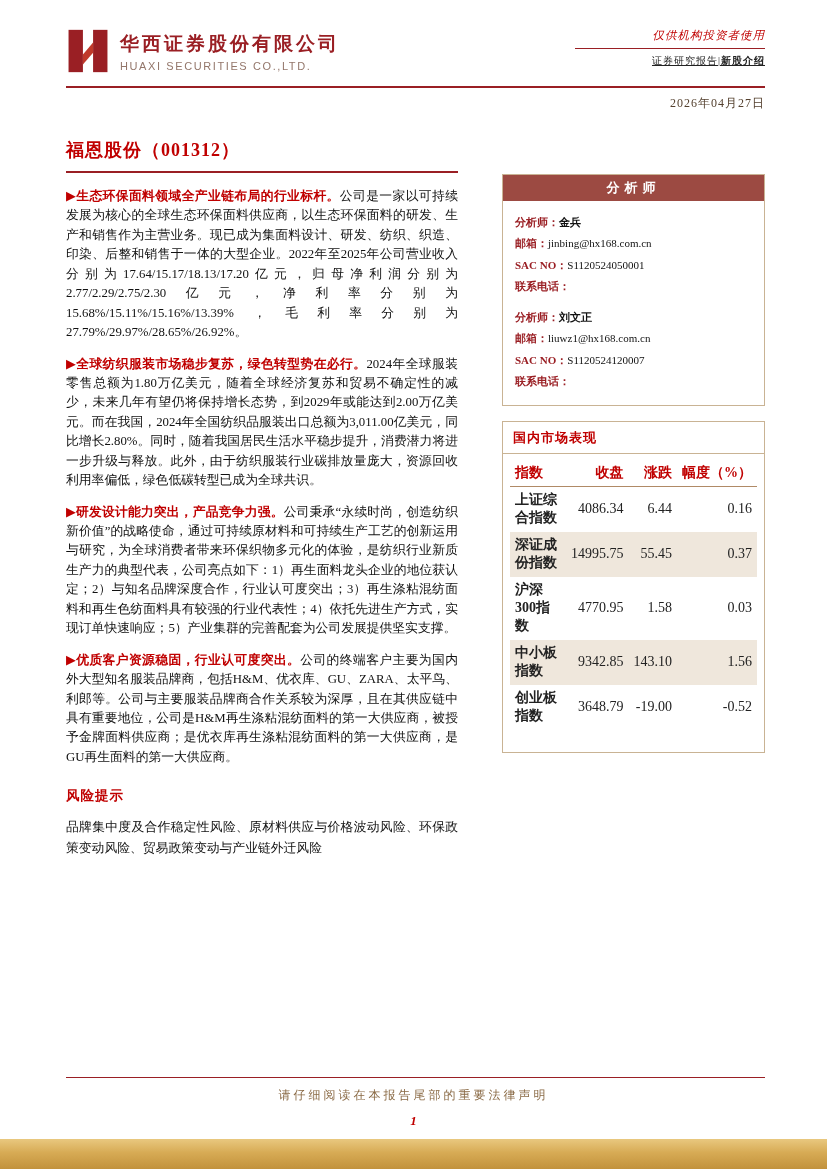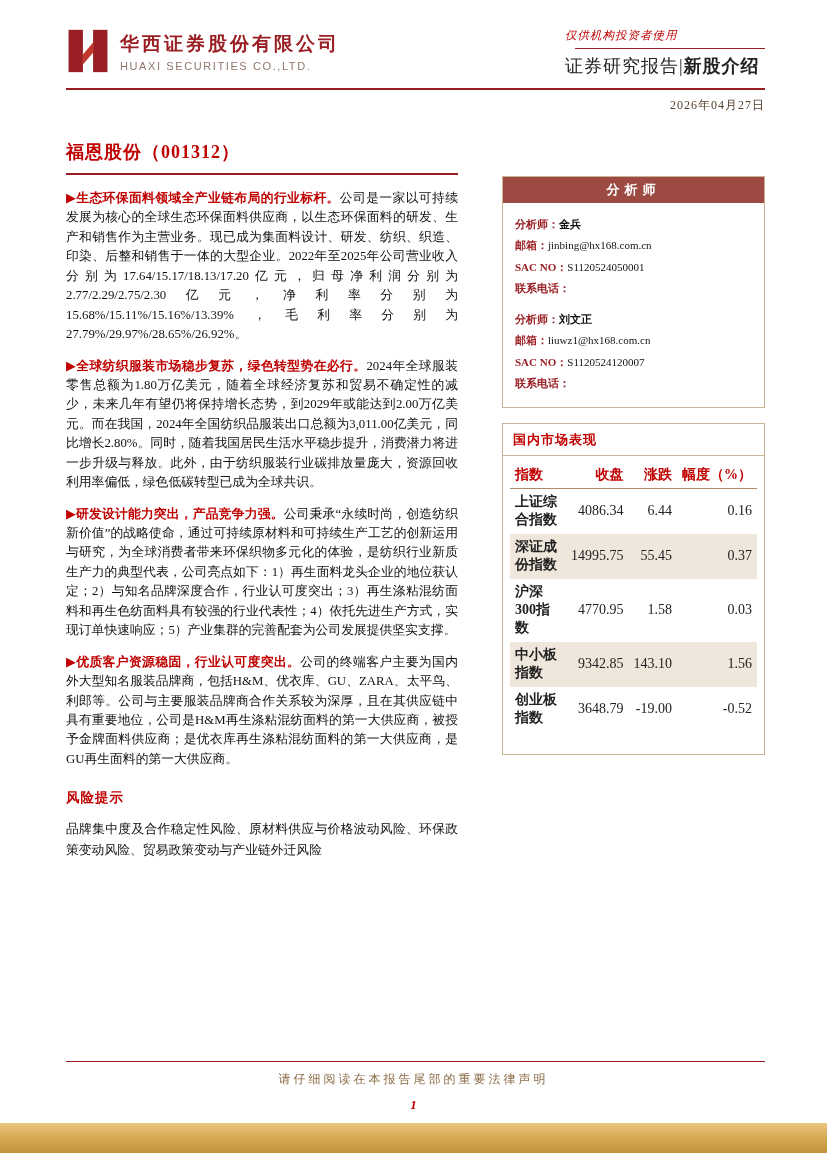--- a/index.html
+++ b/index.html
@@ -20,24 +20,24 @@
   }
   .page{position:relative;width:827px;height:1169px;background:#fff;overflow:hidden;}
   .content{padding:0 62px 0 66px;}
 
   
   .header-row{display:flex;justify-content:space-between;align-items:flex-start;padding-top:26px;}
   .logo{display:flex;align-items:center;gap:10px;}
   .logo-mark{width:44px;height:50px;flex:0 0 auto;}
   .logo-text .cn{color:var(--brand_red);font-size:19px;font-weight:bold;letter-spacing:3px;}
   .logo-text .en{color:#93766a;font-size:11px;letter-spacing:1.6px;margin-top:3px;font-family:"Liberation Sans",sans-serif;}
-  .header-right{text-align:left;padding-top:2px;min-width:200px;}
+  .header-right{text-align:right;padding-top:2px;min-width:200px;}
   .audience{color:var(--accent_red);font-size:11.5px;font-style:italic;letter-spacing:1px;padding-bottom:5px;}
   .hr-thin{border-bottom:1px solid var(--brand_red);width:190px;margin-left:auto;}
-  .report-type{font-size:18px;color:#222;padding-top:5px;letter-spacing:1px;}
+  .report-type{font-size:10px;color:#222;padding-top:5px;letter-spacing:1px;text-decoration:underline;}
   .report-type .cat{font-weight:bold;}
   .header-rule{border-bottom:2px solid var(--brand_red);margin-top:10px;}
   .date{text-align:right;font-size:12px;color:#54402e;margin-top:7px;letter-spacing:1px;}
 
   
   .title{
     color:var(--accent_red);font-size:28px;font-weight:bold;font-style:italic;
     line-height:1.5;letter-spacing:1px;margin-top:14px;
   }
 
@@ -80,21 +80,21 @@
     border-bottom:1px solid #b08a66;white-space:nowrap;
   }
   thead th:first-child{text-align:left;}
   thead th:not(:first-child){text-align:right;}
   tbody td{padding:4.5px 5px;color:#222;}
   tbody td:first-child{text-align:left;font-weight:bold;}
   tbody td:not(:first-child){text-align:right;}
   tbody tr:nth-child(even){background:var(--table_shade);}
 
   
-  .footer{position:absolute;left:0;right:0;bottom:16px;}
+  .footer{position:absolute;left:0;right:0;bottom:0;}
   .footer-rule{border-top:1.5px solid var(--brand_red);margin:0 62px 0 66px;}
   .footer-notice{text-align:center;font-size:12px;color:var(--footer_text);margin-top:9px;letter-spacing:3px;}
   .page-number{text-align:center;color:var(--accent_red);font-weight:bold;font-style:italic;font-size:13px;margin:9px 0 10px;}
   .gold-bar{height:30px;background:linear-gradient(to bottom,#e9c87f 0%,var(--gold_bar) 45%,#c2923c 100%);}
 </style>
 </head>
 <body>
 
 <div class="page">
   <div class="content">

